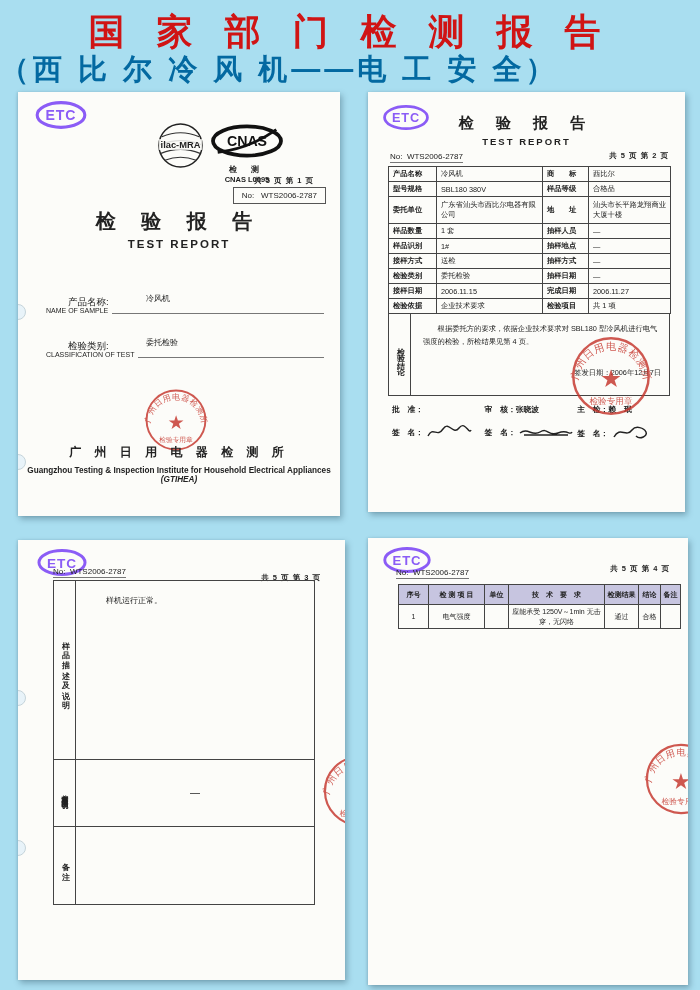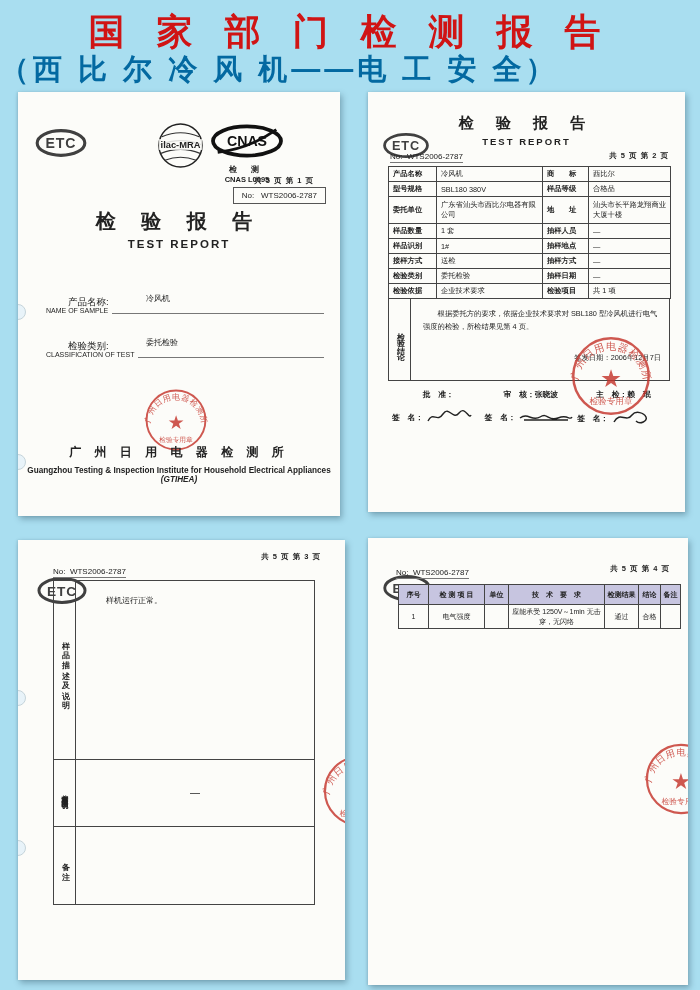--- a/index.html
+++ b/index.html
@@ -30,21 +30,21 @@
   }
   .p1 { left:18px;  top:92px;  width:322px; height:424px; }
   .p2 { left:368px; top:92px;  width:317px; height:420px; }
   .p3 { left:18px;  top:540px; width:327px; height:440px; }
   .p4 { left:368px; top:538px; width:320px; height:447px; }
   .punch {
     position:absolute; left:-8px; width:16px; height:16px; border-radius:50%;
     background:#e8f3f9; border:1px solid #c5d4da;
   }
   
-  .etc-logo { position:absolute; color:#404040;margin-top:28px; }
+  .etc-logo { position:absolute; color:#8b5cf6; }
   .cma-block { position:absolute; text-align:center; }
   .cma-caption { font-size:6.5px; font-weight:bold; color:#111; margin-top:1px; white-space:nowrap; }
   .ilac-logo { position:absolute; }
   .cnas-block { position:absolute; text-align:center; }
   .cnas-cap1 { font-size:8px; font-weight:bold; letter-spacing:6px; margin-top:2px; }
   .cnas-cap2 { font-size:7.5px; font-weight:bold;text-align:center; }
   
   .page-label { position:absolute; font-size:7.5px; font-weight:bold; letter-spacing:1px; white-space:nowrap; }
   .no-box {
     position:absolute; border:1px solid #555; padding:3px 8px;
@@ -76,21 +76,21 @@
   table.info tr.tall td { height:27px; white-space:normal; }
   .c1{width:48px}.c2{width:106px}.c3{width:46px}.c4{width:82px}
   .concl { border:1px solid #444; border-top:none; height:82px; display:flex; position:relative; }
   .concl-label { width:22px; border-right:1px solid #444; display:flex; align-items:center; justify-content:center; }
   .vlabel { writing-mode:vertical-lr; text-orientation:upright; font-size:8px; font-weight:bold; }
   .concl-label .vlabel { letter-spacing:7px; }
   .concl-text { flex:1; padding:8px 10px 0 12px; font-size:7.3px; line-height:1.8; text-indent:2em; }
   .issue-date { position:absolute; right:8px; bottom:17px; font-size:7.3px; }
   .sign-row { display:flex; margin-top:8px; padding-left:4px; }
   .sig-col { width:33.3%; position:relative; }
-  .sig-role { font-size:7.8px; font-weight:bold; white-space:nowrap;text-align:center; }
+  .sig-role { font-size:7.8px; font-weight:bold; white-space:nowrap; }
   .sig-line { font-size:7.8px; font-weight:bold; margin-top:9px; white-space:nowrap; display:flex; align-items:center; }
   .scribble { margin-left:2px; }
   
   .p3-table { position:absolute; left:35px; top:40px; width:262px; border:1.5px solid #444; }
   .sec { display:flex; border-top:1px solid #444; }
   .sec:first-child { border-top:none; }
   .sec-label { width:22px; border-right:1px solid #444; display:flex; align-items:center; justify-content:center; }
   .sec-content { flex:1; position:relative; }
   .s1 { height:178px; } .s2 { height:67px; } .s3 { height:78px; }
   .s1 .vlabel { letter-spacing:10px; }
@@ -241,20 +241,26 @@
         <td class="lbl">抽样方式</td>
         <td>—</td>
       </tr>
       <tr>
         <td class="lbl">检验类别</td>
         <td>委托检验</td>
         <td class="lbl">抽样日期</td>
         <td>—</td>
       </tr>
       <tr>
+        <td class="lbl">接样日期</td>
+        <td>2006.11.15</td>
+        <td class="lbl">完成日期</td>
+        <td>2006.11.27</td>
+      </tr>
+      <tr>
         <td class="lbl">检验依据</td>
         <td>企业技术要求</td>
         <td class="lbl">检验项目</td>
         <td>共 1 项</td>
       </tr>
     </tbody>
       </table>
 
     <div class="concl">
       <div class="concl-label">
@@ -311,21 +317,21 @@
 <div class="page p3">
   <div class="punch" style="top:150px"></div>
   <div class="punch" style="top:300px"></div>
 
   <div class="etc-logo" style="left:18px;top:8px;width:52px;height:29px">
     <svg viewBox="0 0 60 34" width="52" height="29">
       <ellipse cx="30" cy="17" rx="27" ry="14" fill="none" stroke="currentColor" stroke-width="3.5"></ellipse>
       <text x="30" y="23" text-anchor="middle" font-size="16" font-weight="bold" fill="currentColor" letter-spacing="1">ETC</text>
     </svg>
   </div>
-  <div class="page-label" style="right:24px;top:12px">共 5 页 第 3 页</div>
+  <div class="page-label" style="right:24px;top:33px">共 5 页 第 3 页</div>
   <div class="no-line" style="left:35px;top:27px">
     <span>No:</span>&nbsp;&nbsp;<span>WTS2006-2787</span>
   </div>
 
   <div class="p3-table">
     <div class="sec s1">
       <div class="sec-label">
           <span class="vlabel">样品描述及说明</span>
         </div>
       <div class="sec-content">

